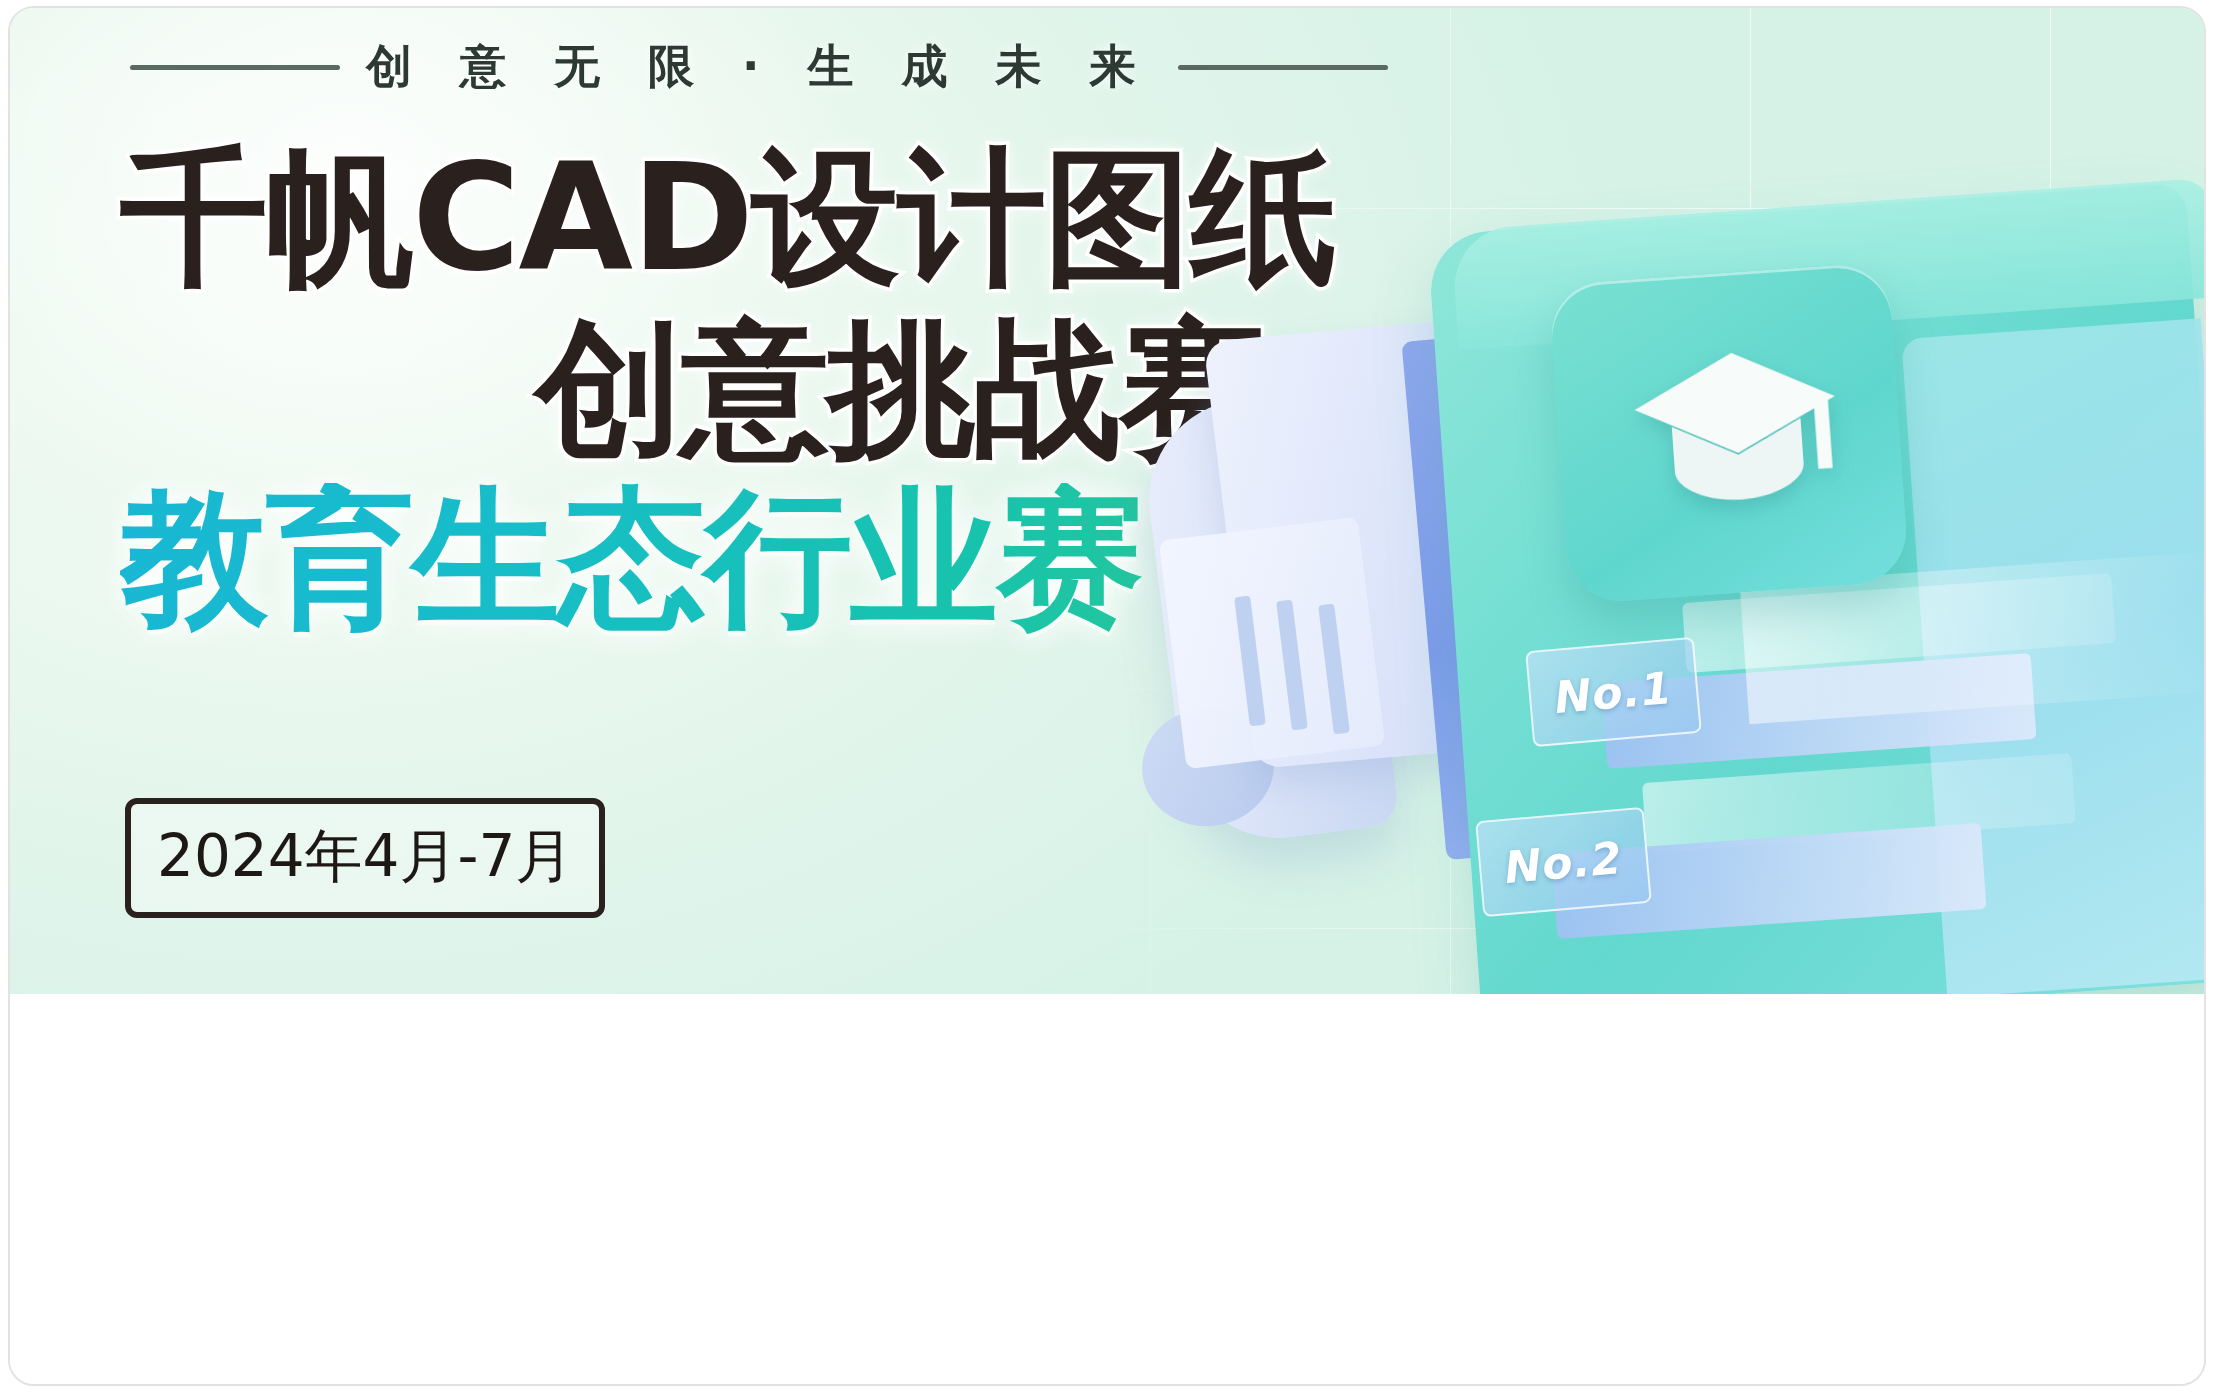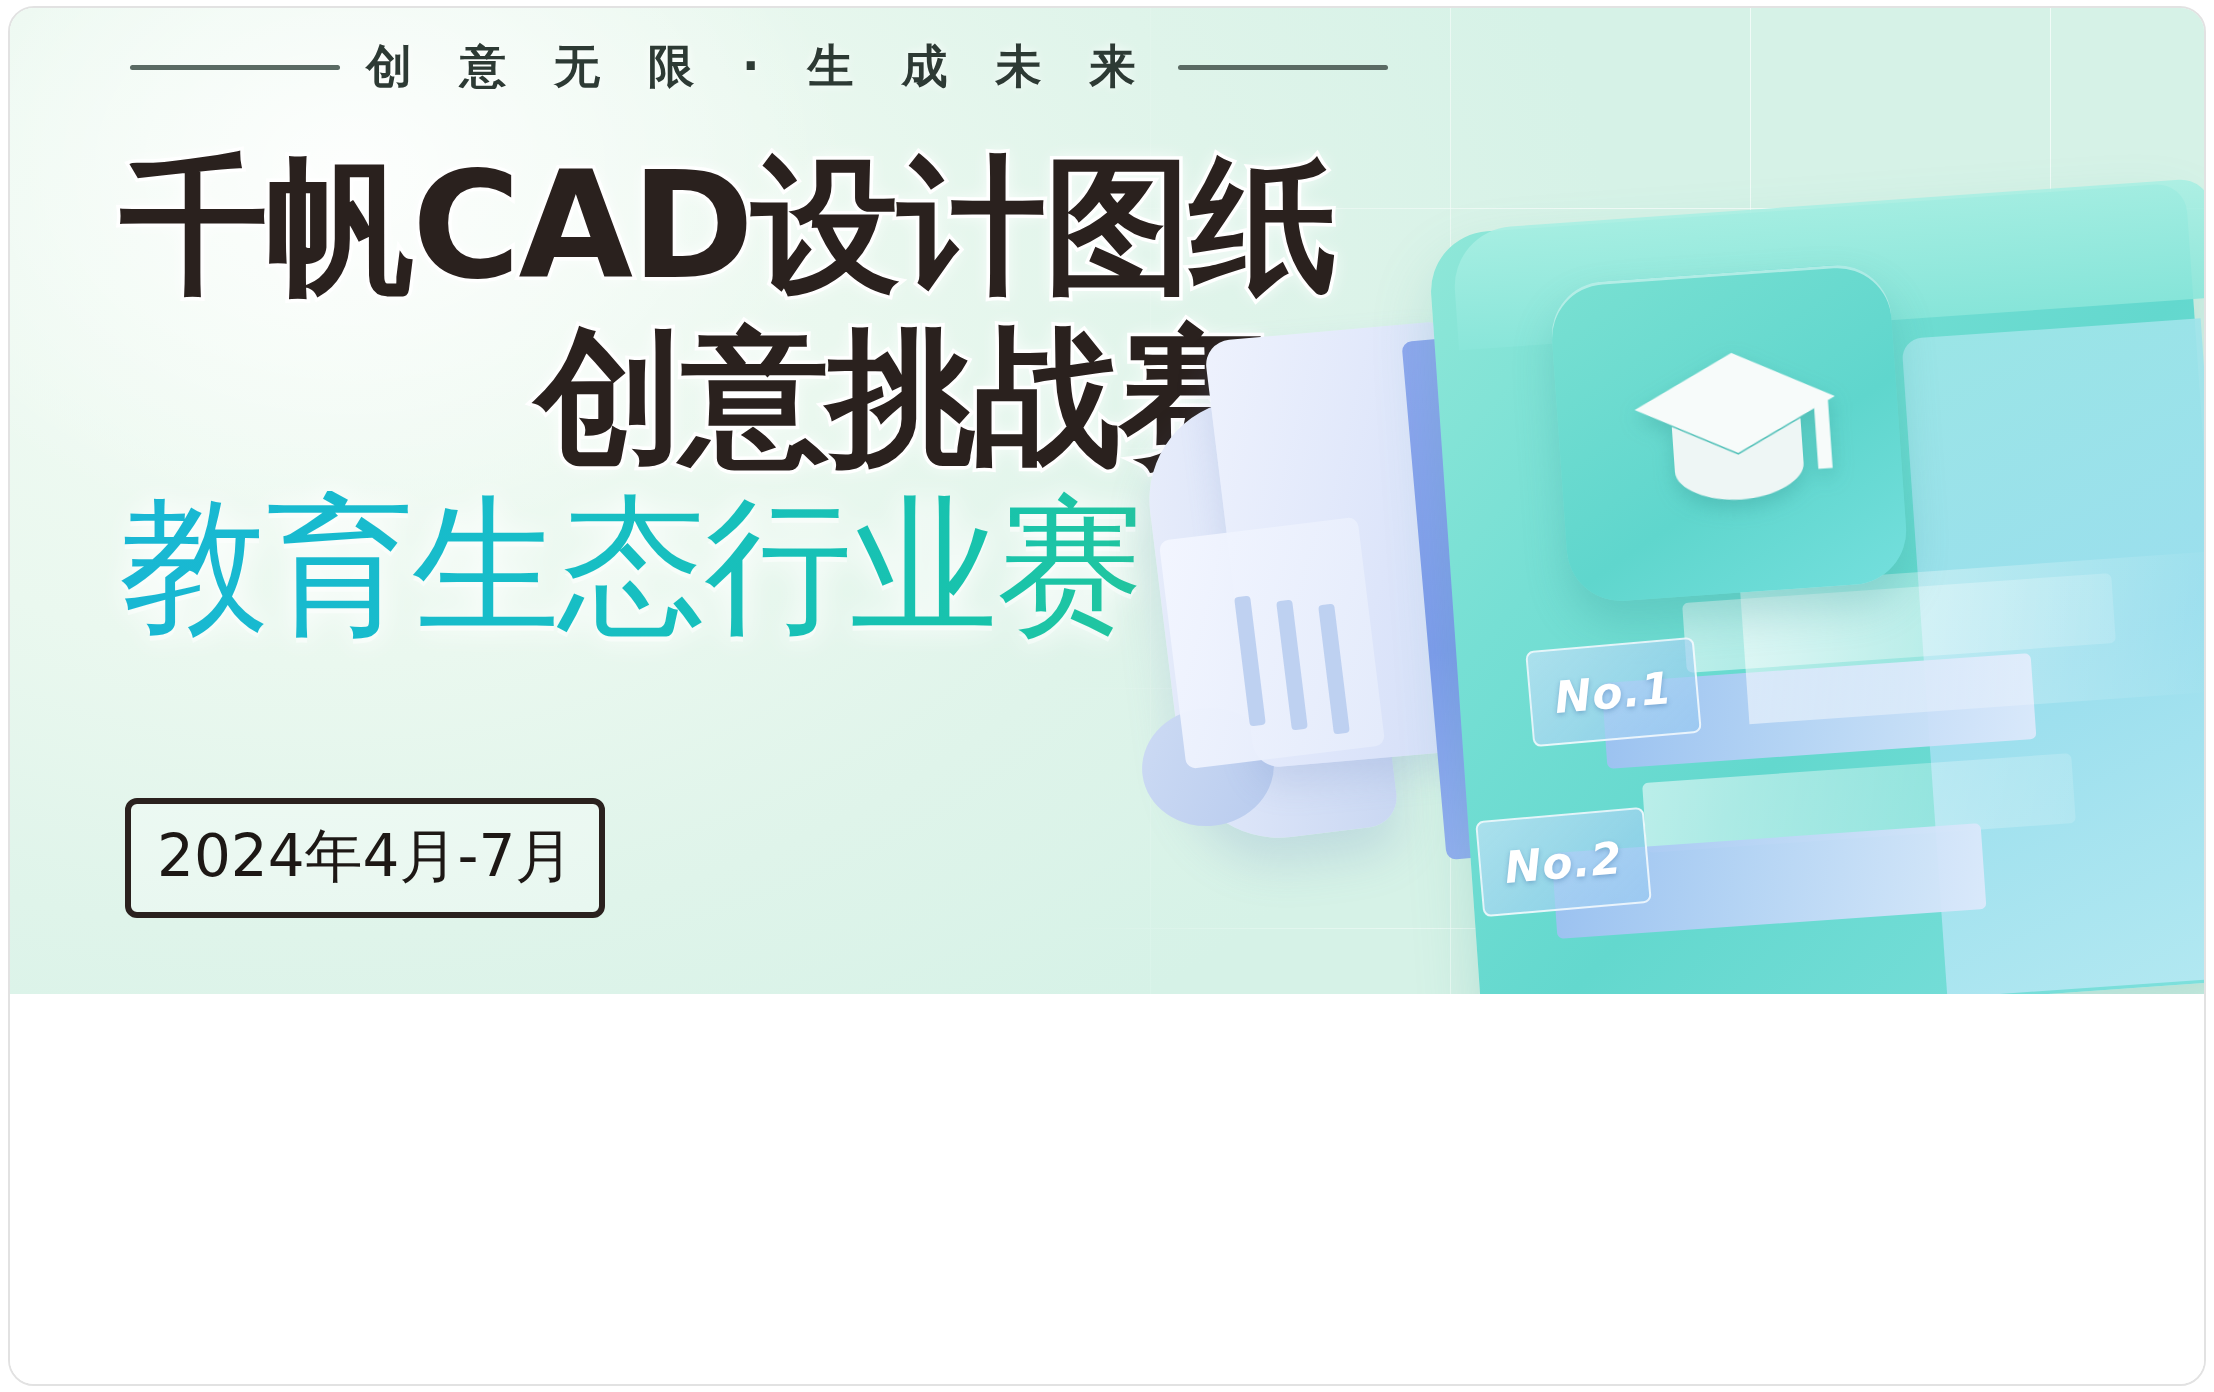--- a/index.html
+++ b/index.html
@@ -68,40 +68,40 @@
   .tag-rule.right{width:210px;}
   .tag-text{
     font-size:46px;font-weight:700;color:#2d3a34;
     letter-spacing:16px;white-space:nowrap;
     font-family:"DejaVu Sans","Liberation Sans",sans-serif;
     text-shadow:0 0 10px rgba(255,255,255,.9);
   }
 
   
   .headlines{
-    position:absolute;left:110px;top:143px;width:1560px;
+    position:absolute;left:110px;top:135px;width:1560px;
   }
   .hl{
     margin:0;
     font-family:"DejaVu Sans","Liberation Sans",sans-serif;
     font-weight:900;
     color:#2a211e;
     line-height:1.02;
     white-space:nowrap;
     letter-spacing:-2px;
     -webkit-text-stroke:7px #ffffff;
     paint-order:stroke fill;
     text-shadow:0 0 18px rgba(255,255,255,.95);
   }
   .hl1{font-size:148px;}
   .hl2{font-size:148px;margin-top:20px;text-align:center;}
   .hl3{
     margin:0;margin-top:18px;
     font-family:"DejaVu Sans","Liberation Sans",sans-serif;
-    font-weight:400;font-size:148px;line-height:1.02;
+    font-weight:700;font-size:148px;line-height:1.02;
     white-space:nowrap;letter-spacing:-2px;
     background:linear-gradient(100deg,#19b7d4 0%,#17bdc9 25%,#18c3ac 55%,#2ec98e 78%,#45d184 100%);
     -webkit-background-clip:text;background-clip:text;
     color:transparent;-webkit-text-fill-color:transparent;
     filter:drop-shadow(0 0 14px rgba(255,255,255,.95)) drop-shadow(0 5px 0 rgba(255,255,255,.55));
   }
 
   
   .date-badge{
     position:absolute;left:115px;top:790px;

